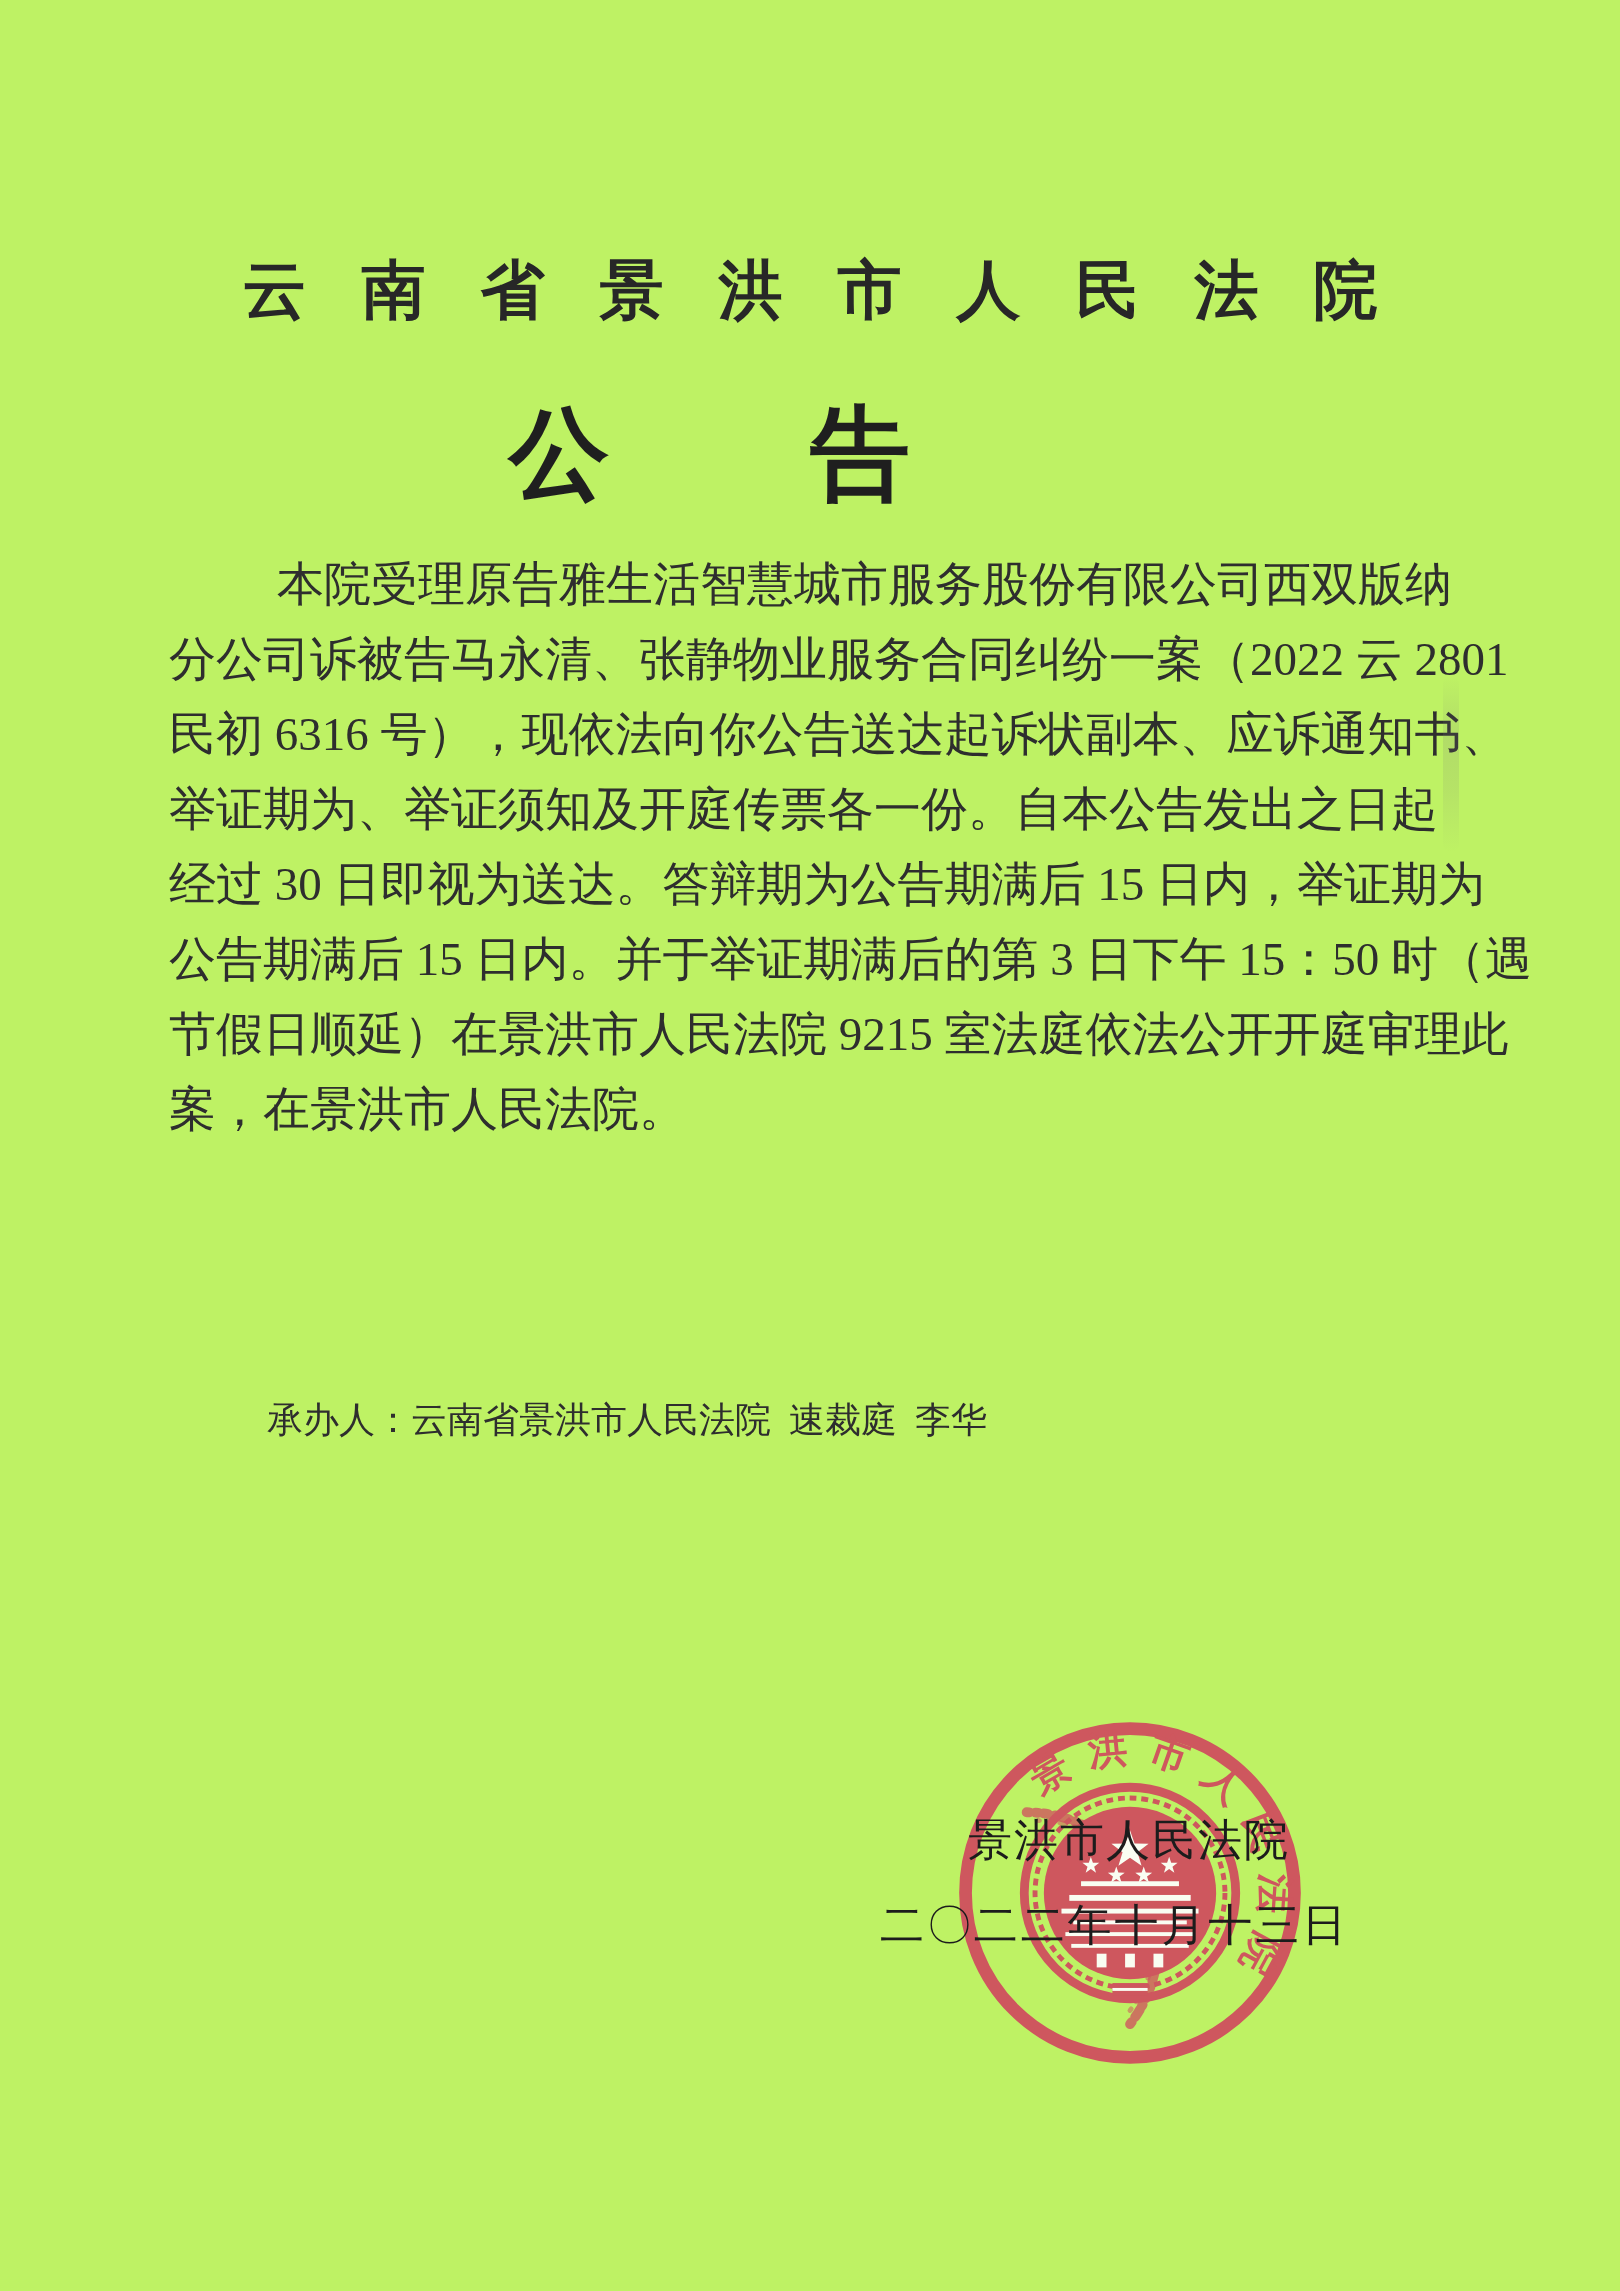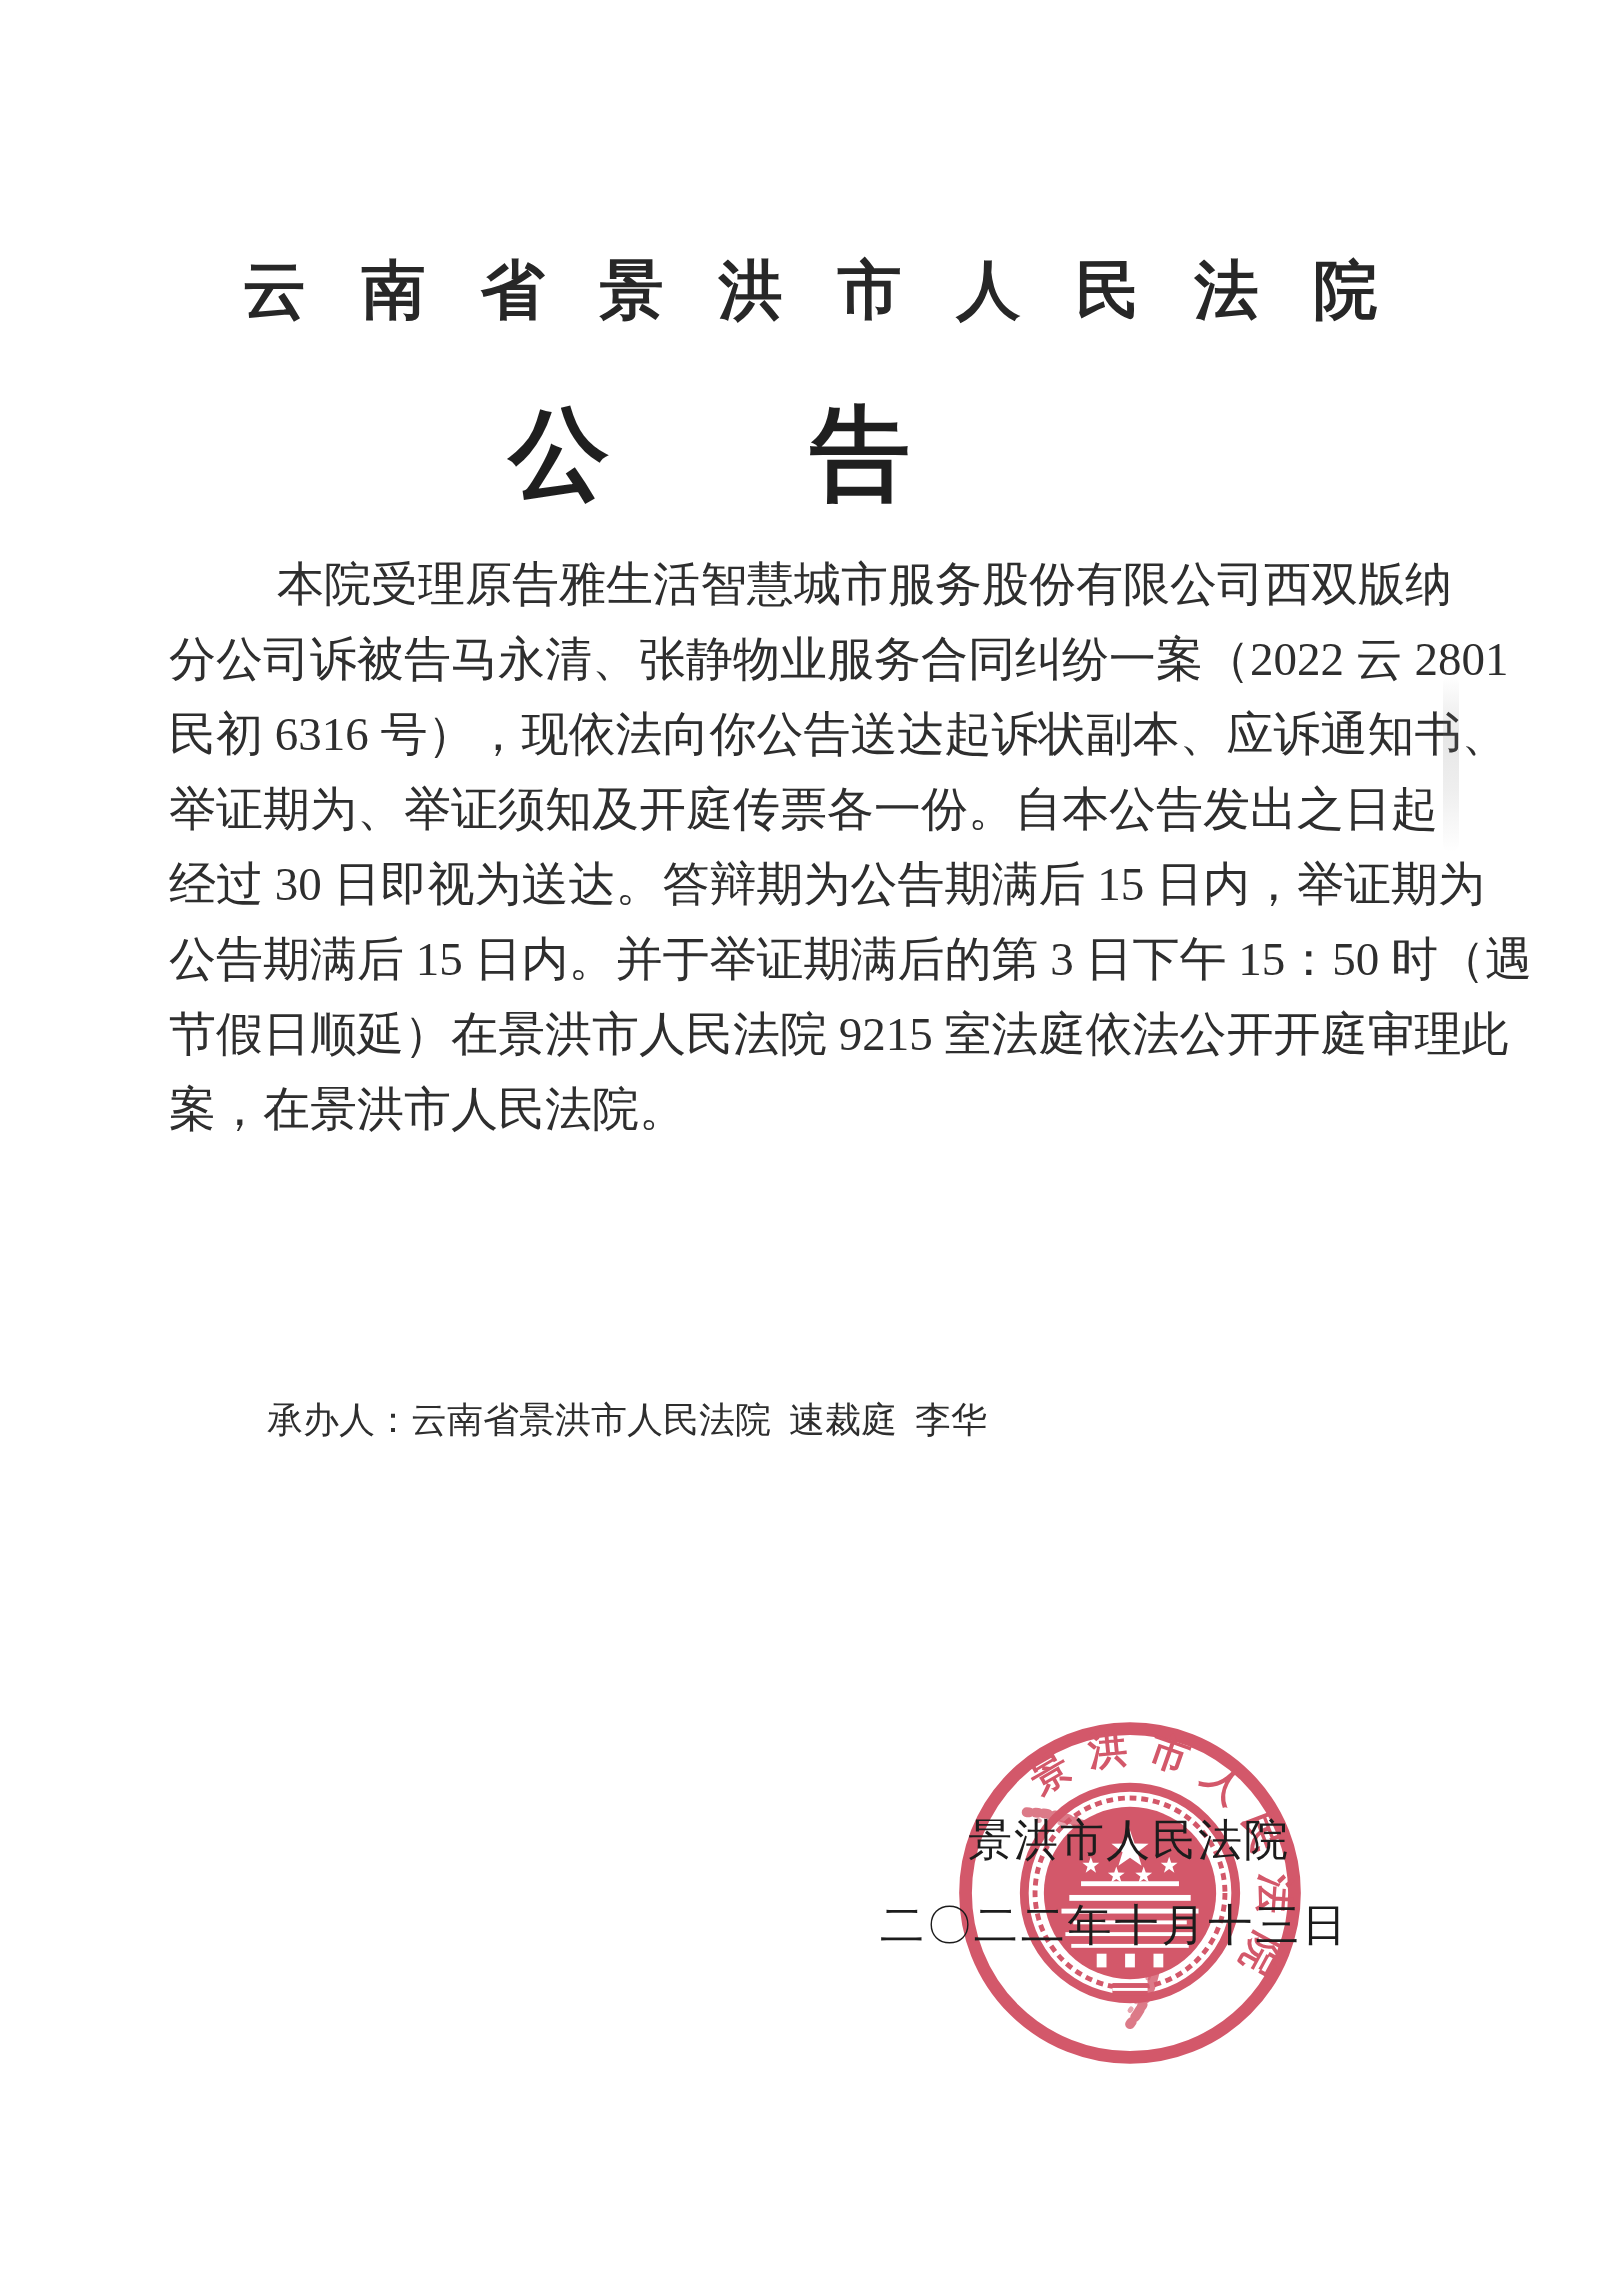--- a/index.html
+++ b/index.html
@@ -1,19 +1,19 @@
 <!DOCTYPE html>
 <html><head>
 <meta charset="utf-8">
 <style>
   html,body{margin:0;padding:0;background:#e8e8e8;}
   .page{
     position:relative;
     width:1620px;height:2292px;
-    background:#ffffff;
+    background:#bef264;
     overflow:hidden;
     font-family:"Liberation Serif","DejaVu Serif",serif;
     color:#2e2e2e;
   }
   .court-title{
     position:absolute;left:0;top:247px;width:100%;
     text-align:center;
     font-size:64px;font-weight:700;
     letter-spacing:55px;padding-left:55px;
     box-sizing:border-box;

